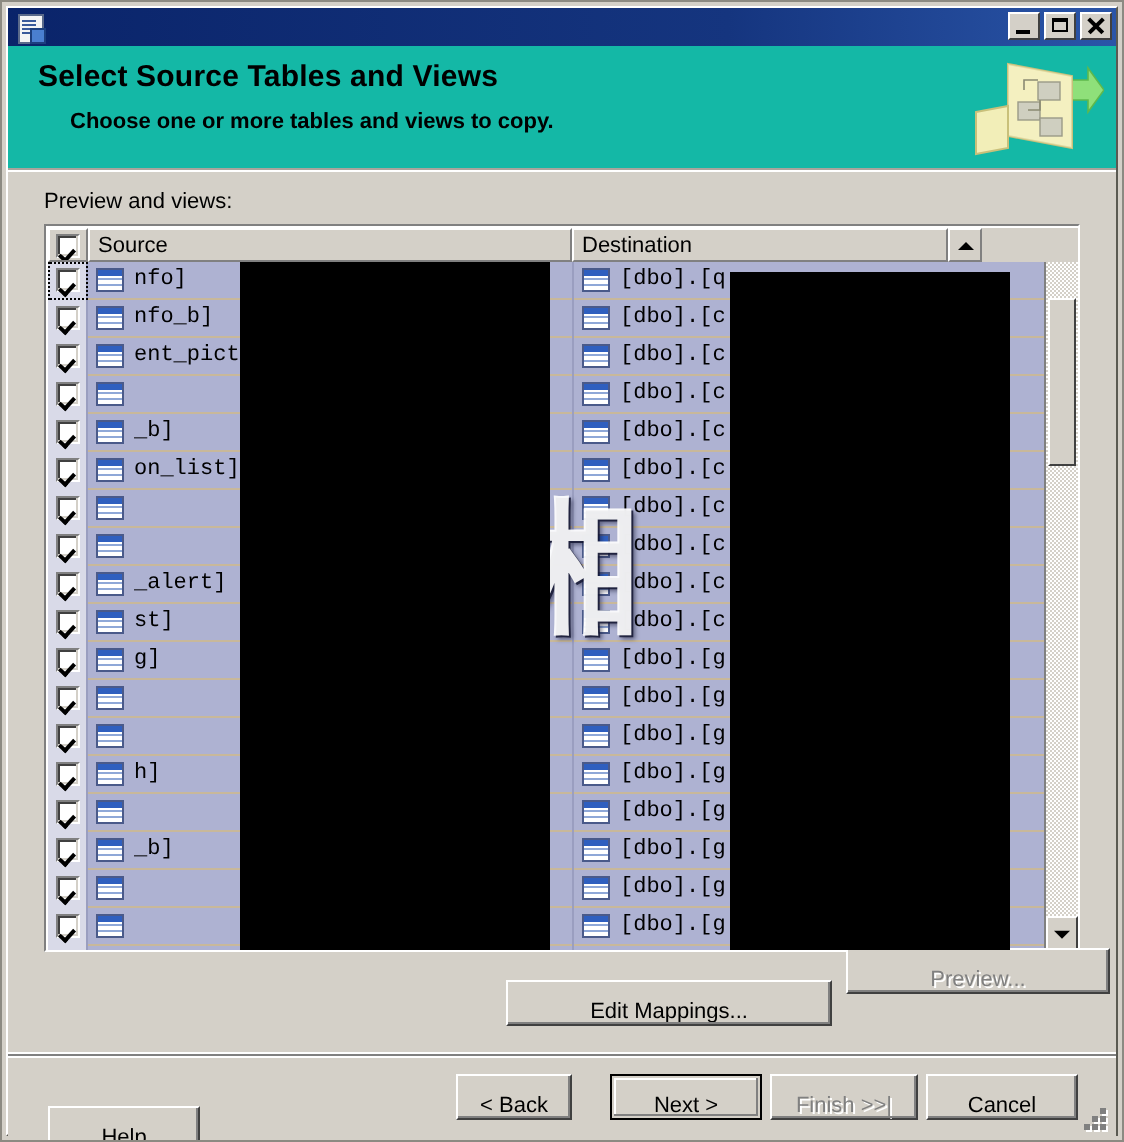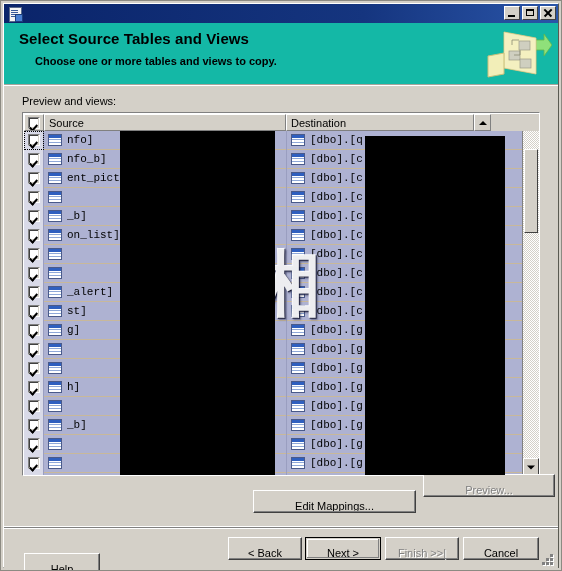--- a/index.html
+++ b/index.html
@@ -385,21 +385,21 @@
   }
   #footer-sep {
     position: absolute; left: 0; top: 0; width: 554px; height: 1px;
     background: #808080;
   }
   #footer-sep2 {
     position: absolute; left: 0; top: 1px; width: 554px; height: 1px;
     background: #ffffff;
   }
   #btn-help   { position: absolute; left: 20px;  top: 26px; width: 76px; height: 23px; }
-  #btn-back   { position: absolute; left: 224px; top: 10px; width: 74px; height: 23px; }
+  #btn-back   { position: absolute; left: 224px; top: 10px; width: 58px; height: 23px; }
   #btn-next   { position: absolute; left: 301px; top: 10px; width: 76px; height: 23px; }
   #btn-finish { position: absolute; left: 381px; top: 10px; width: 74px; height: 23px; }
   #btn-cancel { position: absolute; left: 459px; top: 10px; width: 76px; height: 23px; }
 
   #resize-grip {
     position: absolute; right: 2px; bottom: 2px;
     width: 14px; height: 14px;
   }
   .grip-line { position: absolute; background: #ffffff; }
   .grip-line i { position: absolute; left: -1px; top: -1px; right: 1px; bottom: 1px; background: #808080; }

